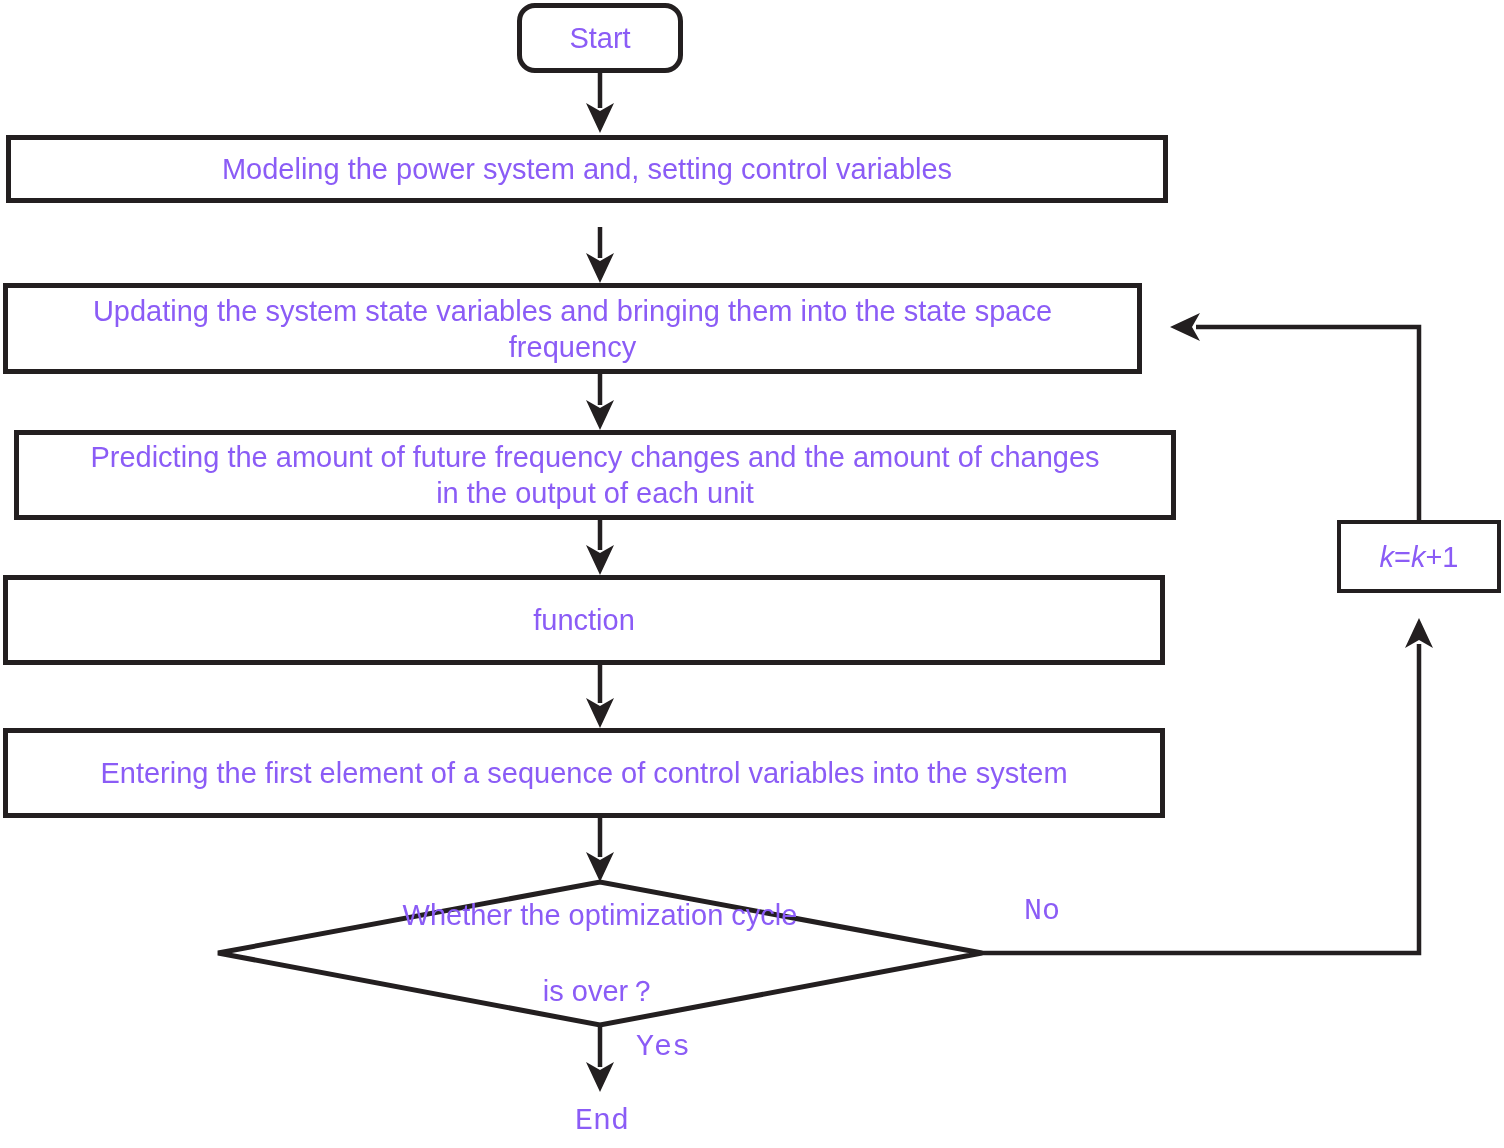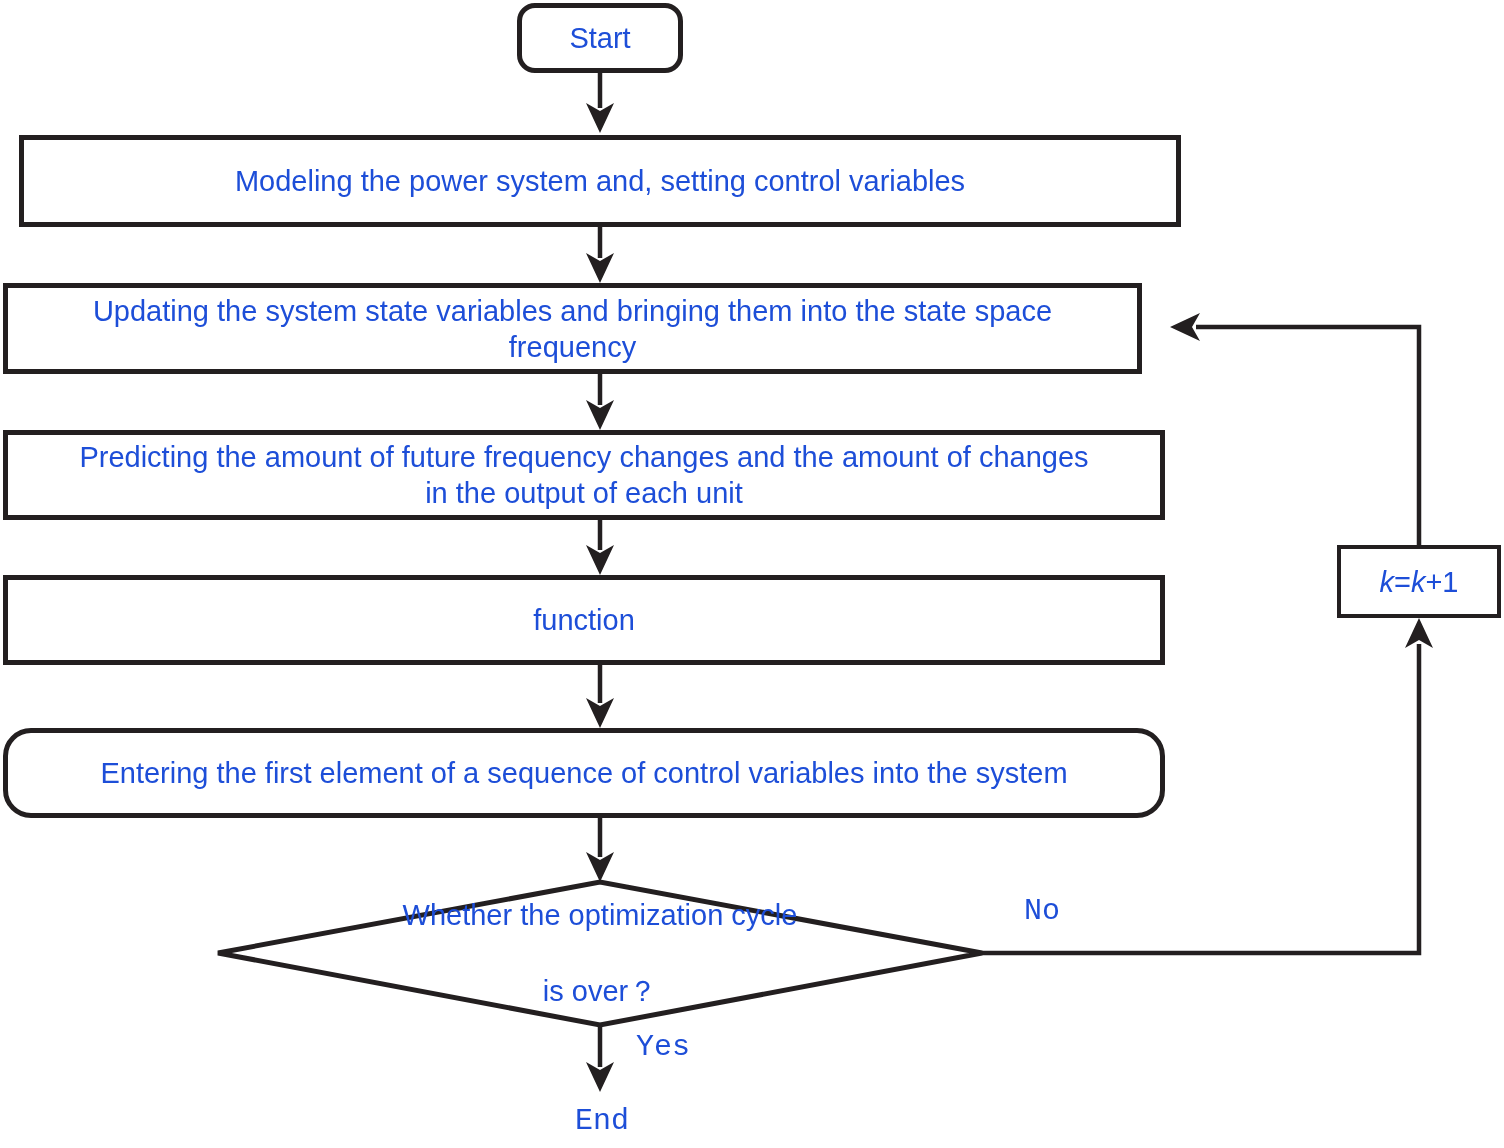--- a/index.html
+++ b/index.html
@@ -2,21 +2,21 @@
 <html><head>
 <meta charset="utf-8">
 <style>
   html, body { margin: 0; padding: 0; background: #ffffff; }
   .stage {
     position: relative;
     width: 1504px;
     height: 1148px;
     background: #ffffff;
     font-family: "Liberation Sans", sans-serif;
-    color: #1d4ed8;
+    color: #8b5cf6;
     overflow: hidden;
   }
   .connectors {
     position: absolute;
     left: 0; top: 0;
     width: 1504px; height: 1148px;
   }
   .node {
     position: absolute;
     box-sizing: border-box;
@@ -25,26 +25,26 @@
     display: flex;
     flex-direction: column;
     align-items: center;
     justify-content: center;
     text-align: center;
     font-size: 29px;
     line-height: 36px;
   }
   .node .line { display: block; white-space: nowrap; }
   .start { left: 517px; top: 3px; width: 166px; height: 70px; border-radius: 18px; }
-  .b1 { left: 19px;  top: 135px; width: 1162px; height: 92px; text-align: right; }
+  .b1 { left: 6px;  top: 135px; width: 1162px; height: 68px; text-align: right; }
   .b2 { left: 3px;  top: 283px; width: 1139px; height: 91px; }
-  .b3 { left: 3px;  top: 430px; width: 1162px; height: 90px; }
+  .b3 { left: 14px;  top: 430px; width: 1162px; height: 90px; }
   .b4 { left: 3px;  top: 575px; width: 1162px; height: 90px; }
-  .b5 { left: 3px;  top: 728px; width: 1162px; height: 90px; border-radius: 28px; }
-  .kbox { left: 1337px; top: 545px; width: 164px; height: 73px; border-width: 4px; }
+  .b5 { left: 3px;  top: 728px; width: 1162px; height: 90px; }
+  .kbox { left: 1337px; top: 520px; width: 164px; height: 73px; border-width: 4px; }
   .kbox .it { font-style: italic; }
   .diamond-label {
     position: absolute;
     left: 370px; top: 902px; width: 460px; height: 102px;
     display: flex; flex-direction: column;
     align-items: center; justify-content: center;
     text-align: center;
     font-size: 29px; line-height: 40px; gap: 36px;
   }
   .diamond-label .line { display: block; white-space: nowrap; }

